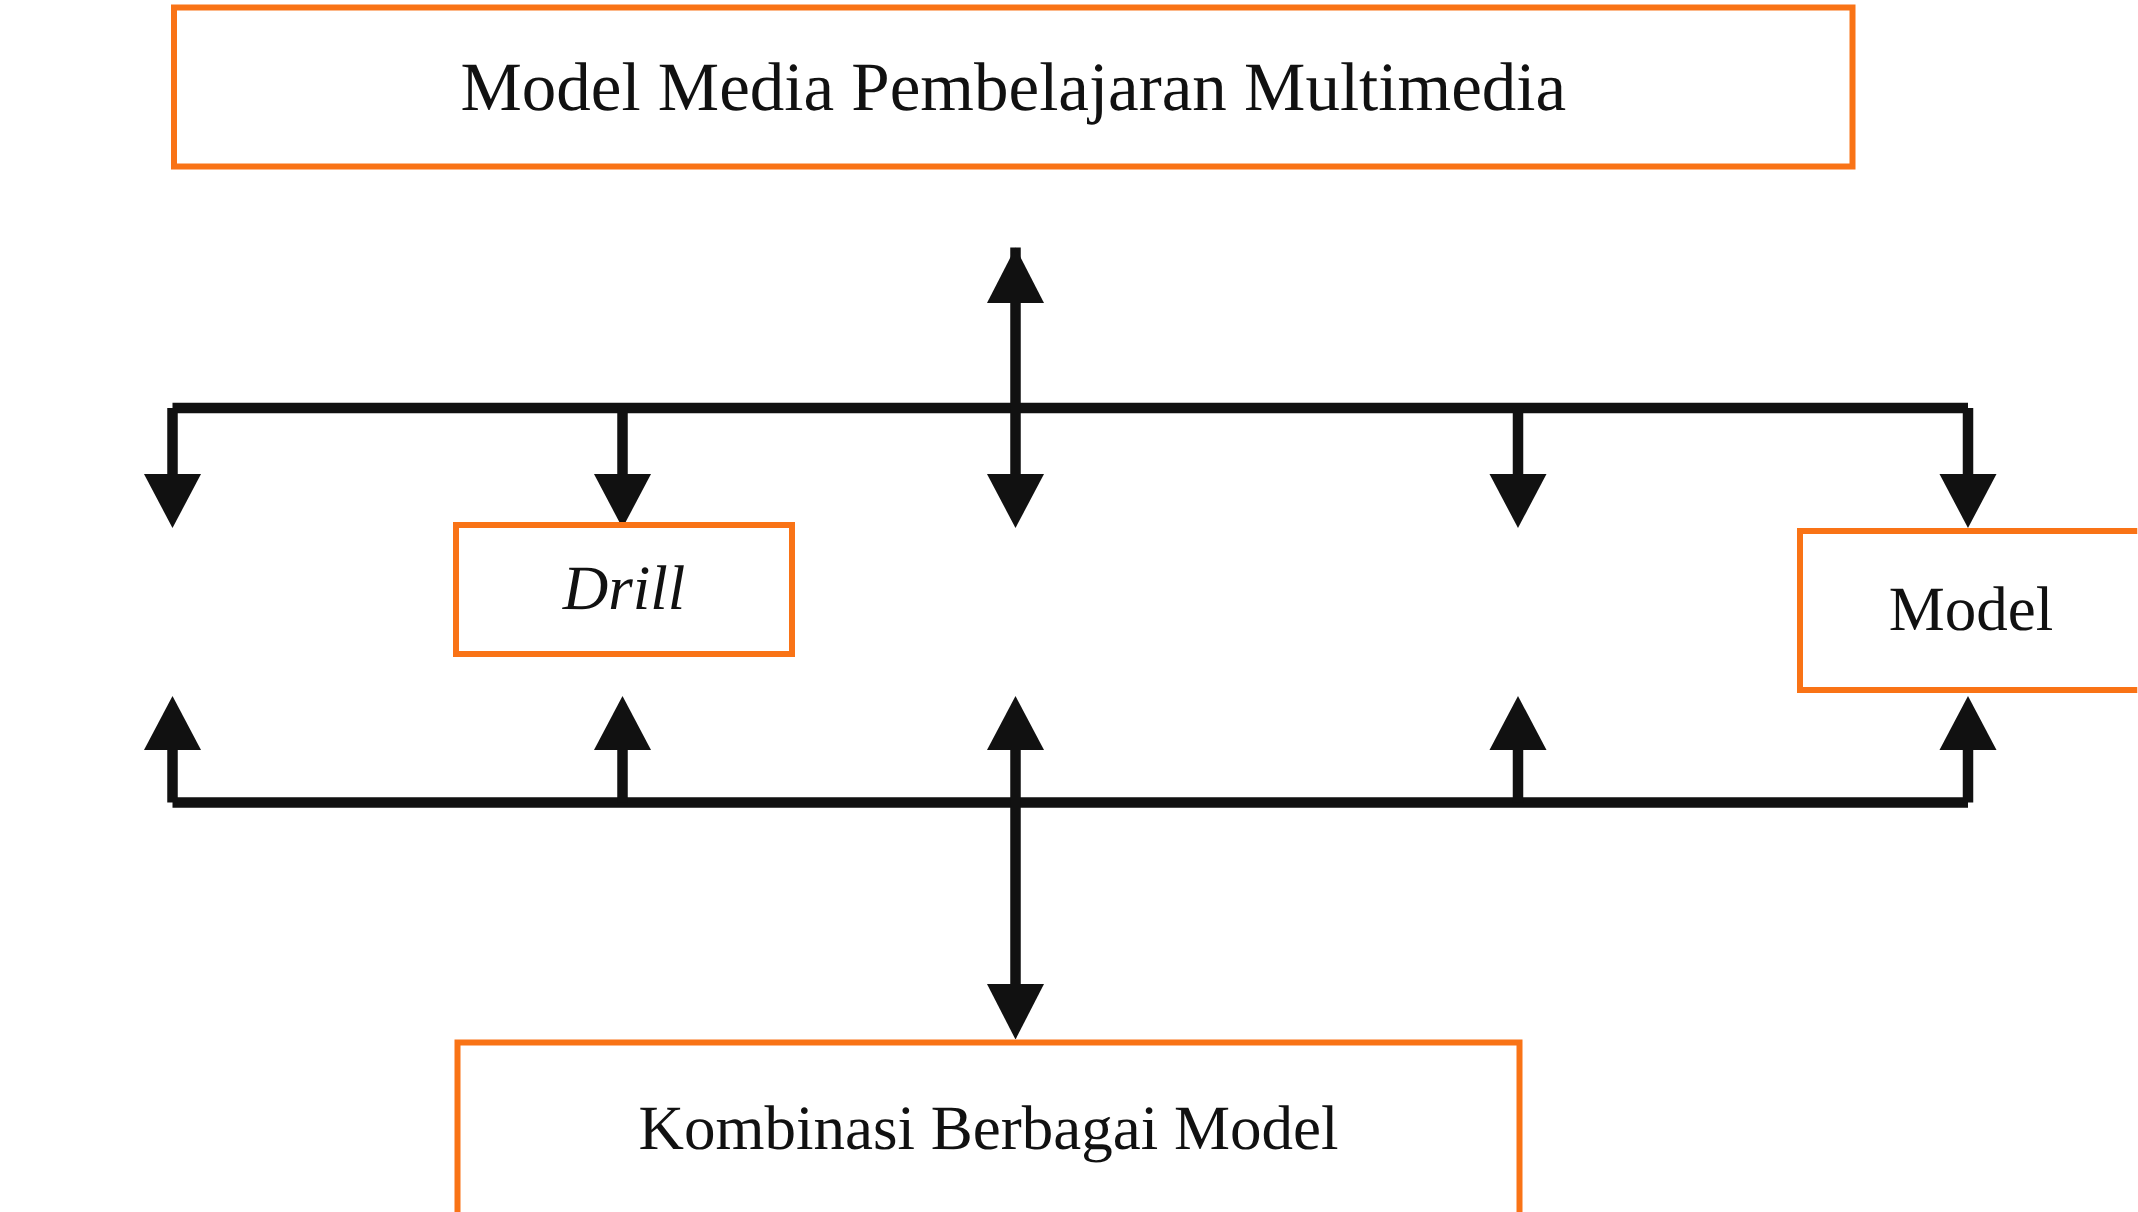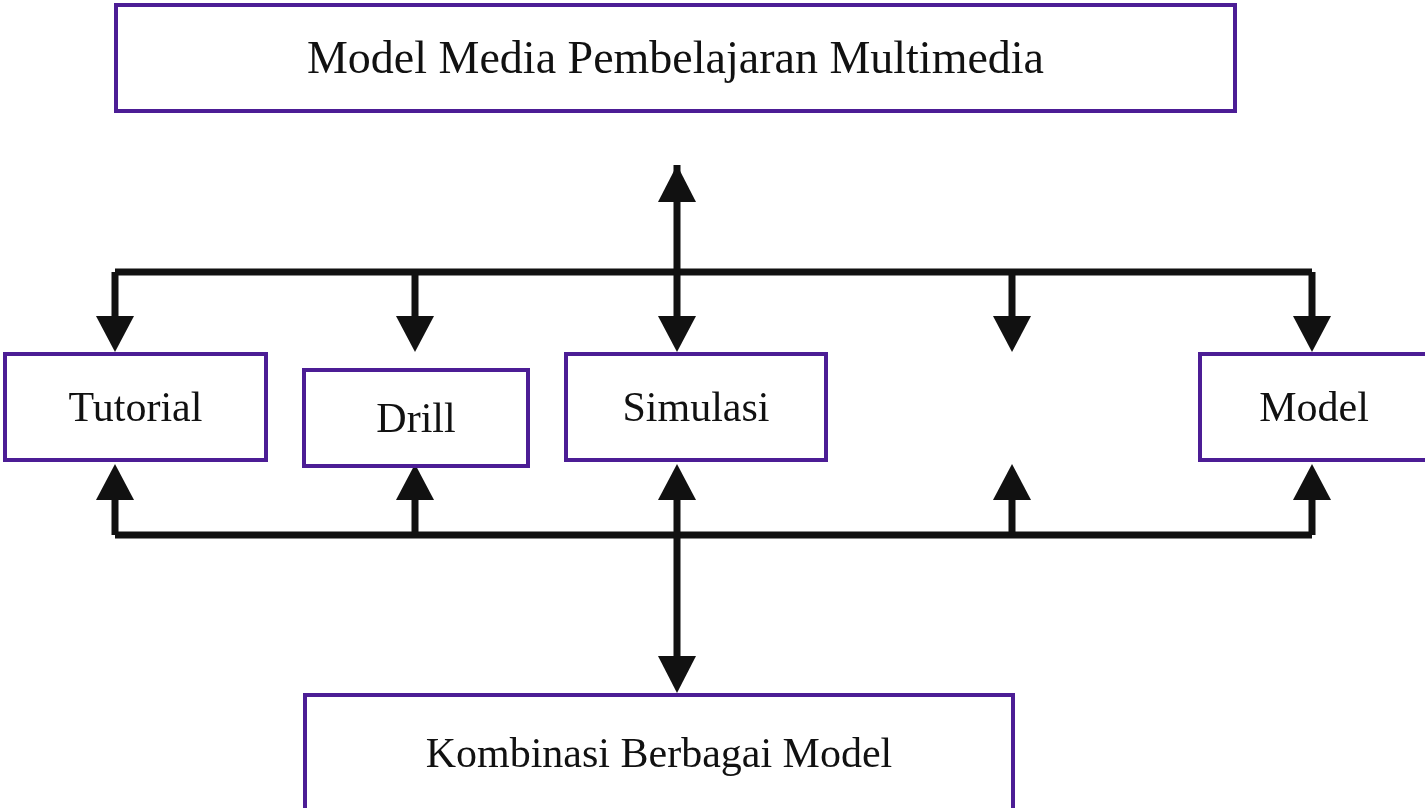--- a/index.html
+++ b/index.html
@@ -11,37 +11,37 @@
     position: relative;
     width: 1425px;
     height: 808px;
     background: #ffffff;
     overflow: hidden;
     font-family: "Liberation Serif", "DejaVu Serif", serif;
   }
   .node-box {
     position: absolute;
     box-sizing: border-box;
-    border: 4px solid #4c1d95;
+    border: 4px solid #f97316;
     background: #ffffff;
     display: flex;
     align-items: center;
     justify-content: center;
     color: #111111;
     line-height: 1.05;
     white-space: nowrap;
     text-align: center;
   }
   .node-label {
     display: block;
   }
   #box-root      { left: 114px;  top: 3px;   width: 1123px; height: 110px; }
   #box-root .node-label      { font-size: 46px; }
   #box-tutorial  { left: 3px;    top: 352px; width: 265px;  height: 110px; }
-  #box-drill     { left: 302px;  top: 368px; width: 228px;  height: 100px; }
+  #box-drill     { left: 302px;  top: 348px; width: 228px;  height: 90px; font-style: italic; }
   #box-simulasi  { left: 564px;  top: 352px; width: 264px;  height: 110px; }
   #box-percobaan { left: 861px;  top: 352px; width: 302px;  height: 110px; }
   #box-game      { left: 1198px; top: 352px; width: 232px;  height: 110px; }
   .node-box.leaf .node-label { font-size: 42px; }
   #box-combo     { left: 303px;  top: 693px; width: 712px;  height: 120px; }
   #box-combo .node-label     { font-size: 42px; }
 
   .conn-svg {
     position: absolute;
     left: 0;
@@ -102,31 +102,25 @@
     <polygon class="conn-head" points="993,500 1031,500 1012,464"></polygon>
 
     <line class="conn-line" x1="1312" y1="535" x2="1312" y2="498"></line>
     <polygon class="conn-head" points="1293,500 1331,500 1312,464"></polygon>
   </svg>
 
   <div class="node-box" id="box-root">
     <span class="node-label">Model Media Pembelajaran Multimedia</span>
   </div>
 
-  <div class="node-box leaf" id="box-tutorial">
-    <span class="node-label">Tutorial</span>
-  </div>
 
   <div class="node-box leaf" id="box-drill">
     <span class="node-label">Drill</span>
   </div>
 
-  <div class="node-box leaf" id="box-simulasi">
-    <span class="node-label">Simulasi</span>
-  </div>
 
 
   <div class="node-box leaf" id="box-game">
     <span class="node-label">Model</span>
   </div>
 
   <div class="node-box" id="box-combo">
     <span class="node-label">Kombinasi Berbagai Model</span>
   </div>
 

